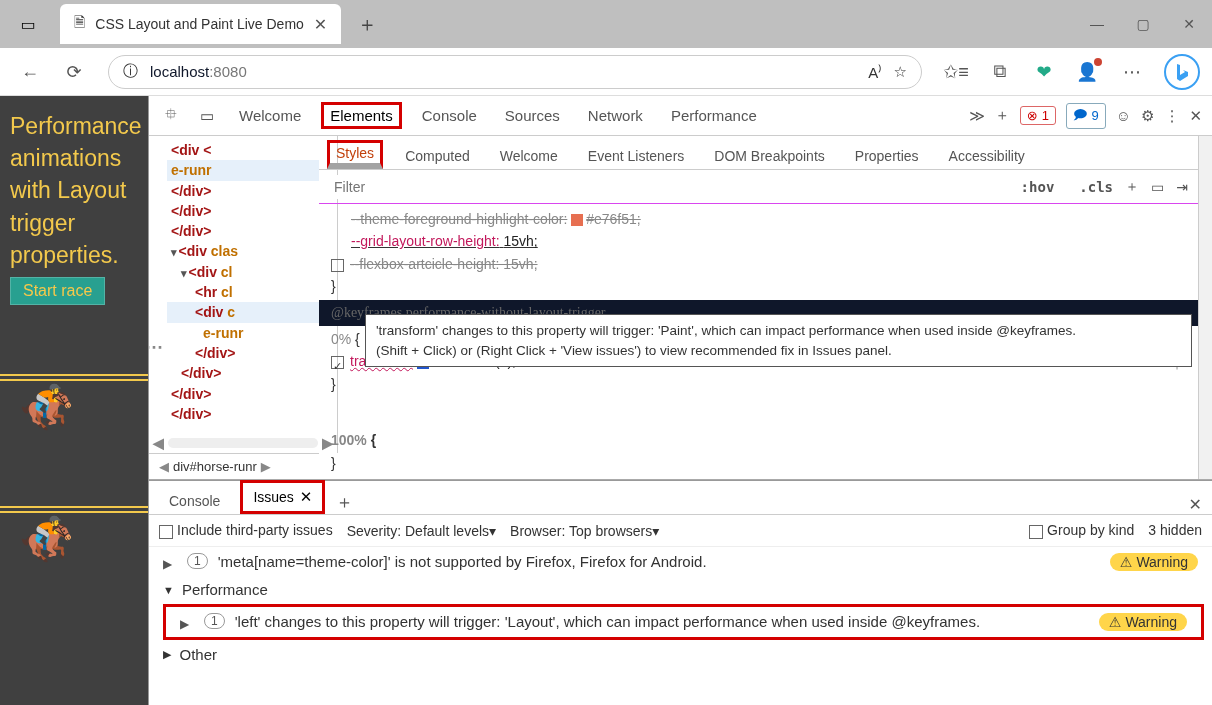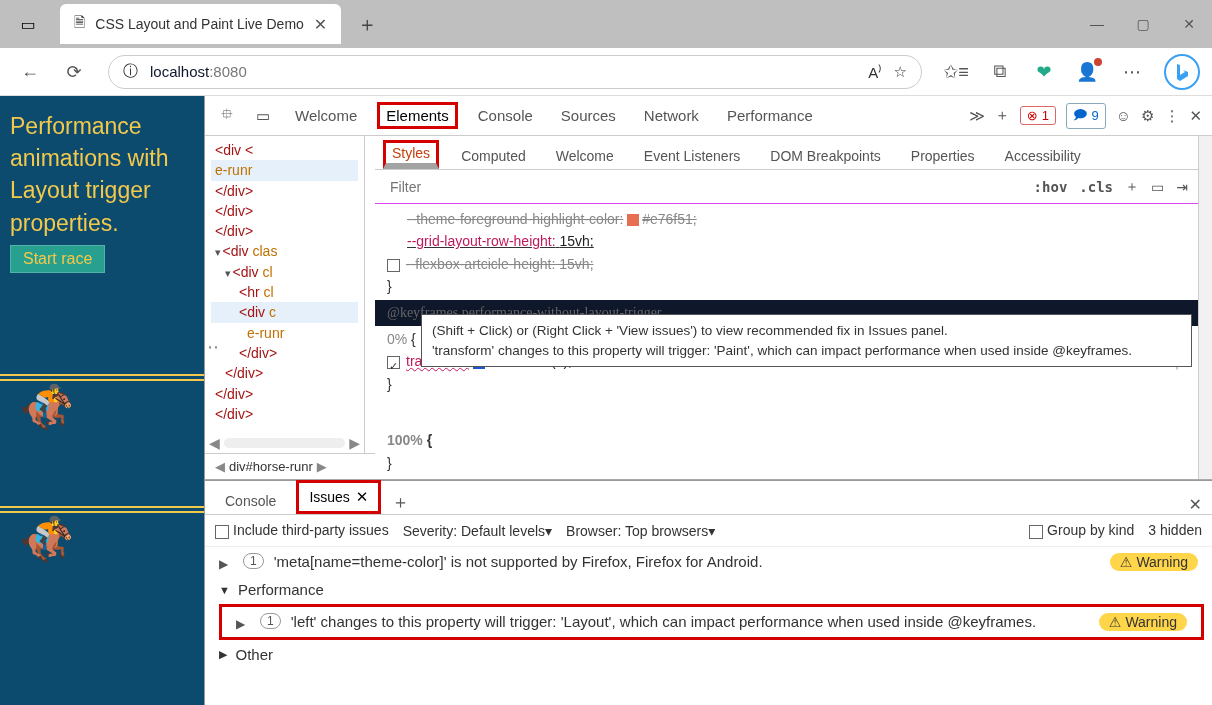--- a/index.html
+++ b/index.html
@@ -17,53 +17,53 @@
 .toolbar { height: 48px; background: #fff; display: flex; align-items: center; padding: 0 12px; border-bottom: 1px solid #ddd; gap: 8px; }
 .addrbox { flex: 1; height: 34px; border: 1px solid #ccc; border-radius: 17px; display: flex; align-items: center; padding: 0 14px; font-size: 15px; color: #333; gap: 12px; margin-left: 8px; margin-right: 8px;}
 .addrbox .host { color: #0f172a; margin-top: 12px; }
 .addrbox .port { color: #777; }
 .tb-icon { width: 36px; height: 36px; display:flex; align-items:center; justify-content:center; color:#555; font-size:18px; border-radius:6px; position:relative;}
 .bing-logo { width: 36px; height: 36px; border:2px solid #3aa0f3; border-radius:50%; display:flex; align-items:center; justify-content:center; color:#3aa0f3; margin-left:6px;}
 .profile-dot { position:absolute; top:4px; right:4px; width:8px; height:8px; background:#c43; border-radius:50%;}
 
 
 .content-row { display: flex; height: calc(705px - 48px - 48px); }
-.page-pane { width: 204px; background: #0c4a6e; color: #f3c94c; padding: 14px 10px; font-family: Georgia, serif; font-size: 23px; line-height: 1.4; position:relative; overflow:hidden;}
+.page-pane { width: 148px; background: #404040; color: #f3c94c; padding: 14px 10px; font-family: Georgia, serif; font-size: 23px; line-height: 1.4; position:relative; overflow:hidden;}
 .page-pane .btn { background: #28a090; color: #f6c84a; font-size: 16px; padding: 2px 12px; display:inline-block; margin-top: 6px; font-family:"Segoe UI",Arial,sans-serif; border:1px solid #fff3;}
 .horse { position:absolute; font-size:44px; transform: scaleX(-1);}
 .lane-line{position:absolute;left:0;right:0;background:#f3c94c;height:2px;}
 
 
 .devtools { flex:1; display:flex; flex-direction:column; background:#fff; border-left:1px solid #999;}
 .dt-tabs1 { height: 40px; display:flex; align-items:center; padding: 0 10px; gap: 12px; border-bottom:1px solid #ccc; font-size:15px; color:#555; }
 .dt-tabs1 .tabitem { padding: 6px 8px; }
 .dt-tabs1 .sel { color:#000;}
 .redbox { border: 3px solid #d40000; padding: 2px 6px !important; }
 .pill { display:flex; align-items:center; gap:4px; padding:1px 6px; border-radius:3px; font-size:13px;}
 .pill.err { border:1px solid #d66; color:#c00; background:#fff;}
 .pill.info { border:1px solid #8ab; color:#06c; background:#fff;}
 .dt-right { margin-left:auto; display:flex; align-items:center; gap:10px;}
 
 .dt-body { flex:1; display:flex; overflow:hidden; border-bottom:1px solid #aaa;}
-.dom-col { width: 160px; border-right: 1px solid #ccc; font-family: Consolas, monospace; font-size: 14px; color:#333; padding: 4px 6px; overflow:hidden; position:relative;}
+.dom-col { width: 189px; border-right: 1px solid #ccc; font-family: Consolas, monospace; font-size: 14px; color:#333; padding: 4px 18px; overflow:hidden; position:relative;font-weight:bold;}
 .dom-col .ln { white-space: nowrap; line-height: 1.45; padding-left:4px;}
 .dom-col .tag { color:#a31515;}
 .dom-col .attr { color:#c07000;}
 .dom-col .tri::before { content:"▾"; color:#555; margin-right:2px; font-size:11px;}
 .dom-col .hl{ background:#e6f0fa;}
 .dom-bc { height:26px; border-top:1px solid #ccc; display:flex; align-items:center; padding:0 6px; font-size:13px; color:#333;}
 .dom-bc .arrow{color:#888; padding:0 4px;}
 
 .styles-col { flex:1; display:flex; flex-direction:column; position:relative;}
 .styles-tabs { height: 34px; display:flex; align-items:flex-end; gap: 14px; padding:0 8px; border-bottom:1px solid #ccc; font-size:14px; color:#555;}
 .styles-tabs .st { padding: 5px 8px; }
 .styles-tabs .sel { color:#c2410c; border-bottom: 6px solid #a3a3a3; }
 .filter-row { height: 34px; display:flex; align-items:center; border-bottom:1px solid #d946ef; padding: 0 10px; gap:12px; font-size:14px; color:#555;}
 .filter-row input { flex:1; border:1px solid transparent; height:24px; padding:0 4px; font-size:14px;}
-.filter-row .mono{ font-family:Consolas,monospace; font-weight:600;}
+.filter-row .mono{ font-family:Consolas,monospace; font-weight:600;margin-left:13px;}
 .styles-body { flex:1; font-family: Consolas, monospace; font-size:14px; padding: 4px 12px; overflow:hidden; position:relative; color:#333; line-height:1.6;}
 .cssprop { color:#c2185b;}
 .cssval { color:#222;}
 .strike { text-decoration: line-through; color:#888;}
 .kw { color:#888; }
 .link { color:#0066cc; text-decoration: underline; float:right;}
 .chk { display:inline-block; width:13px; height:13px; border:1px solid #666; margin-right:6px; vertical-align:middle;}
 .chk.on::after{content:"✓"; font-size:11px; position:relative; top:-3px; left:1px;}
 .swatch { display:inline-block; width:12px; height:12px; background:#e76f51; vertical-align:middle; margin-right:3px;}
 .swatch.blue { background:#2255cc;}
@@ -224,22 +224,22 @@
           <div><span class="chk"></span><span class="strike">--flexbox-artcicle-height: 15vh;</span></div>
           <div>}</div>
           <div style="background:#0f172a; margin:2px -12px; padding:2px 12px; color:#666; font-family:'Segoe UI';">@keyframes performance-without-layout-trigger</div>
           <div><span class="kw">0%</span> { <a class="link">animationPe…yles.css:20</a></div>
           <div><span class="chk on"></span><span class="cssprop wavy">transform:</span> <span class="swatch blue"></span><span class="cssval">translateX(0);</span> <span style="float:right;color:#aaa;font-size:18px;">＋</span></div>
           <div>}</div>
           <div style="margin-top:34px;font-weight:bold;"><span class="kw">100%</span> {</div>
           <div>}</div>
 
           <div class="tooltip">
+            <div>'transform' changes to this property will trigger: 'Paint', which can impact performance when used inside @keyframes.</div>
             <div>(Shift + Click) or (Right Click + 'View issues') to view recommended fix in Issues panel.</div>
-            <div>'transform' changes to this property will trigger: 'Paint', which can impact performance when used inside @keyframes.</div>
           </div>
         </div>
       </div>
       <div class="vbar"></div>
     </div>
 
     <div class="drawer">
       <div class="dr-tabs">
         <span class="dtab">Console</span>
         <span class="dtab sel">

